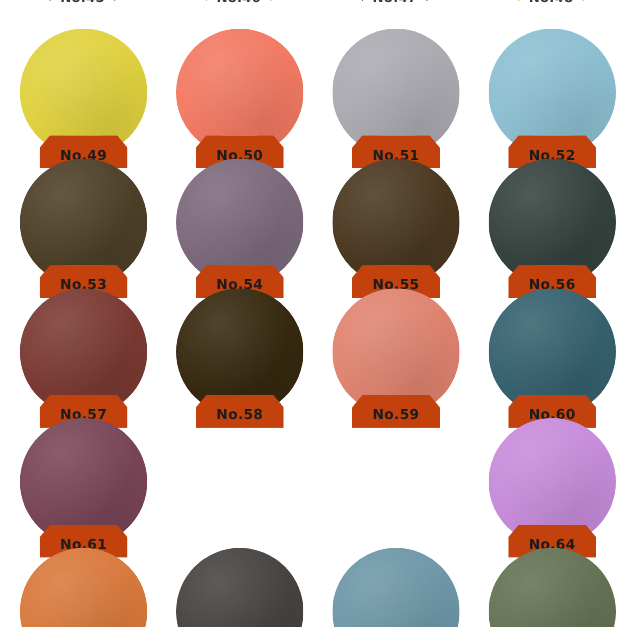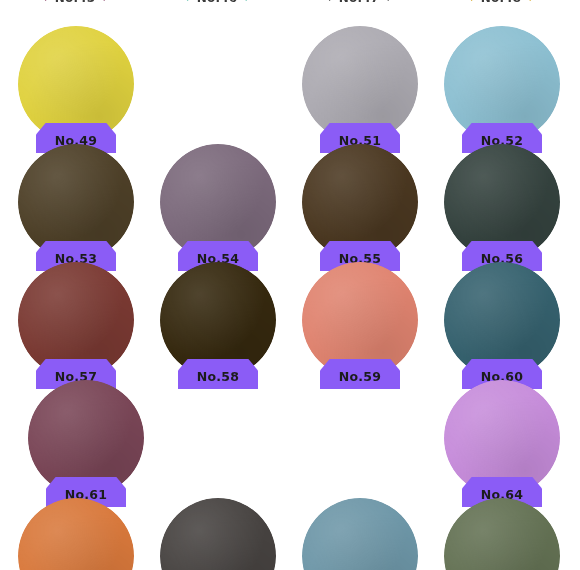--- a/index.html
+++ b/index.html
@@ -95,21 +95,21 @@
   }
 
   
   .label-tab {
     position: absolute;
     left: 50%;
     transform: translateX(-50%);
     bottom: -11px;
     width: 80px;
     height: 30px;
-    background: #8b5cf6;
+    background: #c2410c;
     clip-path: polygon(12% 0%, 88% 0%, 100% 38%, 100% 100%, 0% 100%, 0% 38%);
     display: flex;
     align-items: center;
     justify-content: center;
   }
   .label-tab .label-text {
     font-size: 12.5px;
     font-weight: 600;
     color: #1c1c1c;
     letter-spacing: 0.3px;
@@ -129,20 +129,26 @@
       <div class="header-cap" style="left: 430px;"><span class="deco" style="color: rgb(212, 165, 33);">♥</span><span>No.48</span><span class="deco" style="color: rgb(212, 165, 33);">♥</span></div>
     </div>
 
   <div class="grid">
       <div class="cell" style="left: 18px; top: 26px;">
         <div class="chip" style="background: rgb(224, 210, 63);"></div>
         <div class="label-tab">
           <span class="label-text">No.49</span>
         </div>
       </div>
+      <div class="cell" style="left: 160px; top: 26px;">
+        <div class="chip" style="background: rgb(243, 122, 99);"></div>
+        <div class="label-tab">
+          <span class="label-text">No.50</span>
+        </div>
+      </div>
       <div class="cell" style="left: 302px; top: 26px;">
         <div class="chip" style="background: rgb(173, 171, 178);"></div>
         <div class="label-tab">
           <span class="label-text">No.51</span>
         </div>
       </div>
       <div class="cell" style="left: 444px; top: 26px;">
         <div class="chip" style="background: rgb(141, 192, 210);"></div>
         <div class="label-tab">
           <span class="label-text">No.52</span>
@@ -189,21 +195,21 @@
         <div class="label-tab">
           <span class="label-text">No.59</span>
         </div>
       </div>
       <div class="cell" style="left: 444px; top: 262px; text-decoration: underline;">
         <div class="chip" style="background: rgb(54, 98, 111);"></div>
         <div class="label-tab">
           <span class="label-text">No.60</span>
         </div>
       </div>
-      <div class="cell" style="left: 28px; top: 380px; text-align: right;">
+      <div class="cell" style="left: 18px; top: 380px; text-align: right;">
         <div class="chip" style="background: rgb(122, 70, 87);"></div>
         <div class="label-tab">
           <span class="label-text">No.61</span>
         </div>
       </div>
       <div class="cell" style="left: 444px; top: 380px;">
         <div class="chip" style="background: rgb(199, 141, 219);"></div>
         <div class="label-tab">
           <span class="label-text">No.64</span>
         </div>

